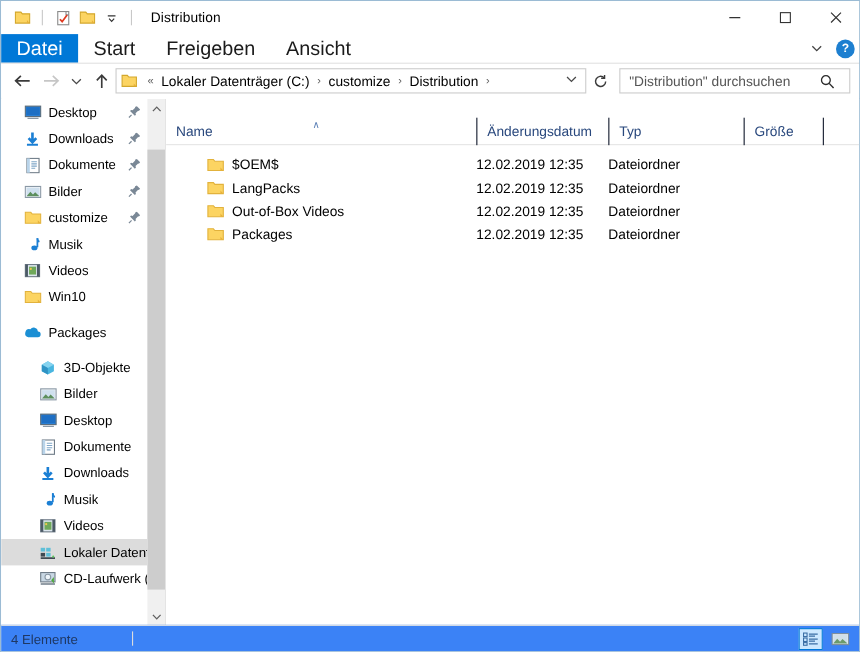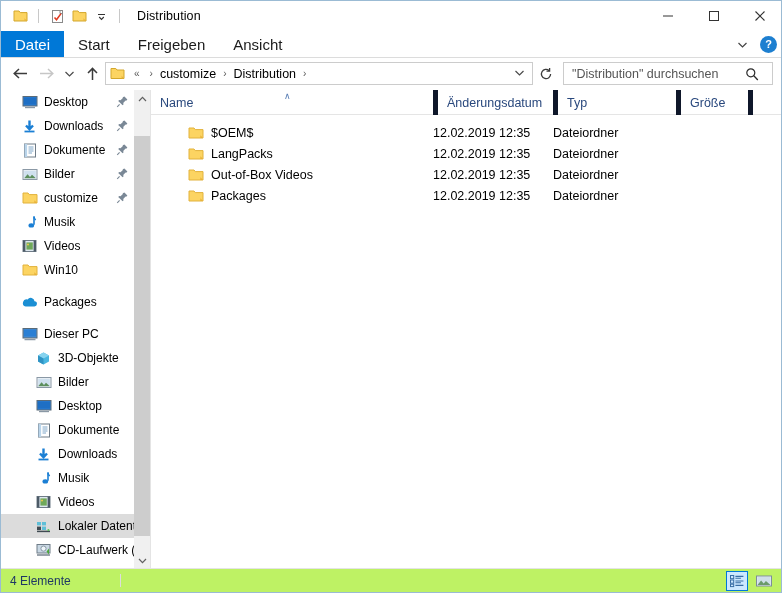--- a/index.html
+++ b/index.html
@@ -53,21 +53,21 @@
 
   
   .ribbon {
     position: absolute; left: 0; top: 30px;
     width: 782px; height: 26px;
     background: #ffffff;
     display: flex; align-items: stretch;
   }
   .rb-tab {
     display: flex; align-items: center; justify-content: center;
-    font-size: 15px; color: #1b1b1b;
+    font-size: 18px; color: #1b1b1b;
     padding: 0 14px; height: 26px; white-space: nowrap;
   }
   .rb-tab.file {
     background: #0078d7; color: #ffffff;
     min-width: 52px;
   }
   .ribbon-right {
     position: absolute; right: 6px; top: 0;
     height: 26px; display: flex; align-items: center; gap: 12px;
   }
@@ -182,26 +182,27 @@
   
   .listview {
     position: absolute; left: 150px; top: 89px;
     width: 631px; height: 479px;
     background: #ffffff;
   }
   .col-header {
     position: relative;
     height: 25px; width: 631px;
     border-bottom: 1px solid #e5e5e5;
+    margin-top: 17px;
   }
   .col {
     position: absolute; top: 0; height: 25px;
     display: flex; align-items: center;
     font-size: 12.5px; color: #29487d;
-    border-left: 5px solid #0f172a;
+    border-left: 1px solid #0f172a;
     padding-left: 9px;
     white-space: nowrap;
   }
   .col.first { border-left: none; }
   .sort-caret {
     position: absolute; top: 1px;
     font-size: 9px; color: #5a7fb5;
   }
   .rows { position: relative; padding-top: 7px; }
   .row {
@@ -215,21 +216,21 @@
   }
   .cell-name .fico { margin-right: 7px; display: flex; }
   .cell-date { position: absolute; left: 282px; color: #000; text-align: right; }
   .cell-type { position: absolute; left: 402px; color: #000; }
   .cell-size { position: absolute; left: 525px; color: #000; }
 
   
   .statusbar {
     position: absolute; left: 0; bottom: 0;
     width: 782px; height: 24px;
-    background: #bef264;
+    background: #3b82f6;
     border-top: 1px solid #e4e4e4;
     display: flex; align-items: center; gap: 39px;
   }
   .status-text {
     font-size: 12px; color: #1f3864; padding-left: 9px;
   }
   .status-sep {
     width: 1px; height: 13px; background: #dcdcdc; margin-left: 10px;
   }
   .view-buttons {
@@ -339,20 +340,21 @@
   </div>
 
   <div class="addressbar">
     <span style="display:flex;align-items:center;padding:0 4px 0 4px">
       <svg width="15" height="13" viewBox="0 0 15 13">
         <path d="M1 1.5h4.8L7 3h7v8.5H1z" fill="#fcd462" stroke="#d3a72c"></path>
         <path d="M11.6 8.8v2.7h2.4z" fill="#e8b23a"></path>
       </svg>
     </span>
     <span class="crumb-sep">«</span>
+    <span class="crumb">Lokaler Datenträger (C:)</span>
     <span class="crumb-sep">›</span>
     <span class="crumb">customize</span>
     <span class="crumb-sep">›</span>
     <span class="crumb">Distribution</span>
     <span class="crumb-sep">›</span>
     <span class="addr-chevron">
       <svg width="11" height="8" viewBox="0 0 11 8">
           <path d="M1.5 2l4 4 4-4" fill="none" stroke="#4a4a4a" stroke-width="1.2"></path>
         </svg>
     </span>
@@ -500,30 +502,20 @@
       <span class="nav-ico">
         <svg width="17" height="12" viewBox="0 0 17 12">
           <path d="M4.6 10.5h8.6a2.6 2.6 0 0 0 .3-5.2A3.8 3.8 0 0 0 6.6 3.4 3 3 0 0 0 4.6 10.5z" fill="#1b8fd4"></path>
         </svg>
       </span>
       <span class="nav-label">Packages</span>
     </div>
 
     <div class="nav-gap"></div>
 
-    <div class="nav-item">
-      <span class="nav-ico">
-        <svg width="16" height="14" viewBox="0 0 16 14">
-          <rect x="1" y="1.5" width="14" height="9.5" fill="#4c8fd0" stroke="#5a6b78"></rect>
-          <rect x="2" y="2.5" width="12" height="7" fill="#2a7fd4"></rect>
-          <path d="M2.5 12.6h11" stroke="#8a98a5" stroke-width="1.3"></path>
-        </svg>
-      </span>
-      <span class="nav-label">Dieser PC</span>
-    </div>
 
     <div class="nav-item indent1">
       <span class="nav-ico">
         <svg width="15" height="15" viewBox="0 0 15 15">
           <path d="M7.5 1.5l5.5 3v6l-5.5 3L2 10.5v-6z" fill="#49b6e0"></path>
           <path d="M7.5 1.5L13 4.5l-5.5 3L2 4.5z" fill="#86d3ef"></path>
           <path d="M7.5 7.5v6L2 10.5v-6z" fill="#2f93c4"></path>
         </svg>
       </span>
       <span class="nav-label">3D-Objekte</span>

